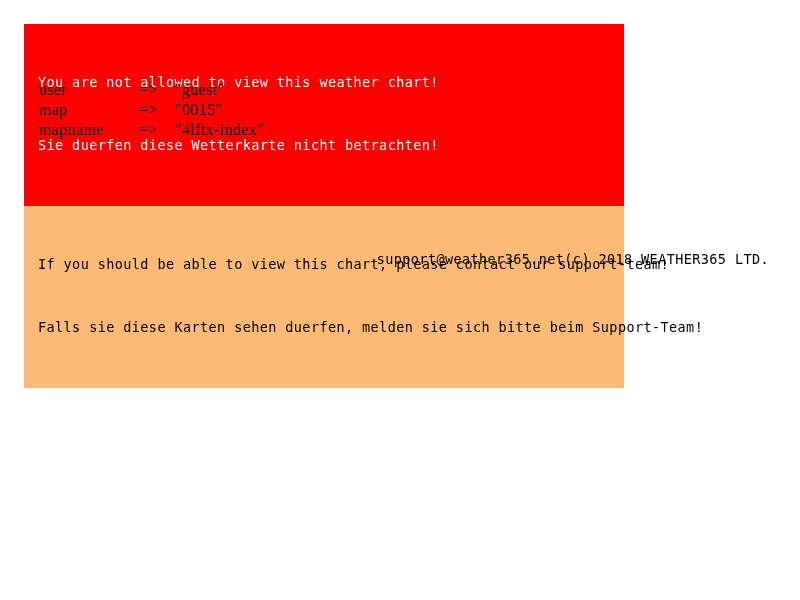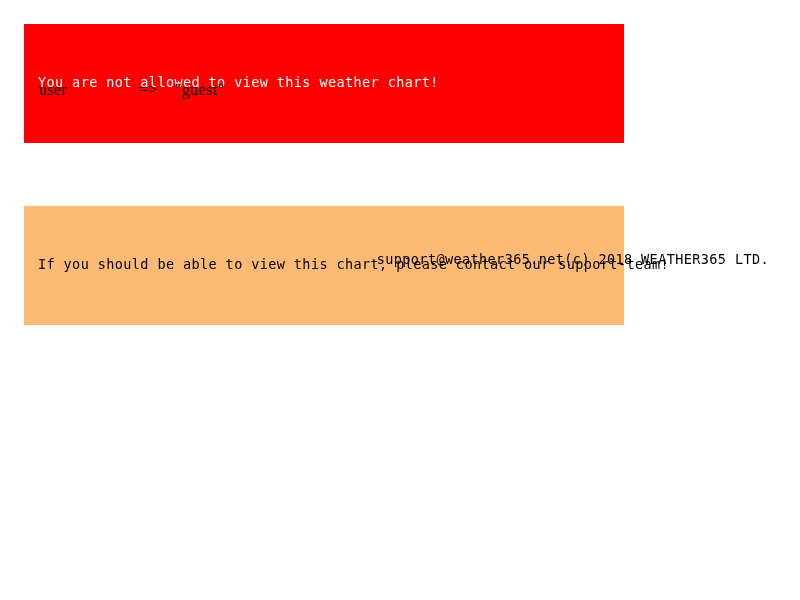--- a/index.html
+++ b/index.html
@@ -78,36 +78,48 @@
     text-decoration: none;
   }
 </style>
 </head>
 <body>
 
 <div class="page">
 
   <div class="banner banner-error">
     <div>You are not allowed to view this weather chart!</div>
+    <div>Sie duerfen diese Wetterkarte nicht betrachten!</div>
   </div>
 
   <div class="details">
     <table>
       <tbody>
         <tr>
           <td class="key">user</td>
           <td class="arrow">=&gt;</td>
           <td class="val">"guest"</td>
         </tr>
+        <tr>
+          <td class="key">map</td>
+          <td class="arrow">=&gt;</td>
+          <td class="val">"0015"</td>
+        </tr>
+        <tr>
+          <td class="key">mapname</td>
+          <td class="arrow">=&gt;</td>
+          <td class="val">"4lftx-index"</td>
+        </tr>
       </tbody>
     </table>
   </div>
 
   <div class="banner banner-ok">
     <div>If you should be able to view this chart, please contact our support-team!</div>
+    <div>Falls sie diese Karten sehen duerfen, melden sie sich bitte beim Support-Team!</div>
   </div>
 
   <div class="footer">
     <a href="#">support@weather365.net</a>
     <span>(c) 2018 WEATHER365 LTD.</span>
   </div>
 
 </div>
 
 </body></html>

